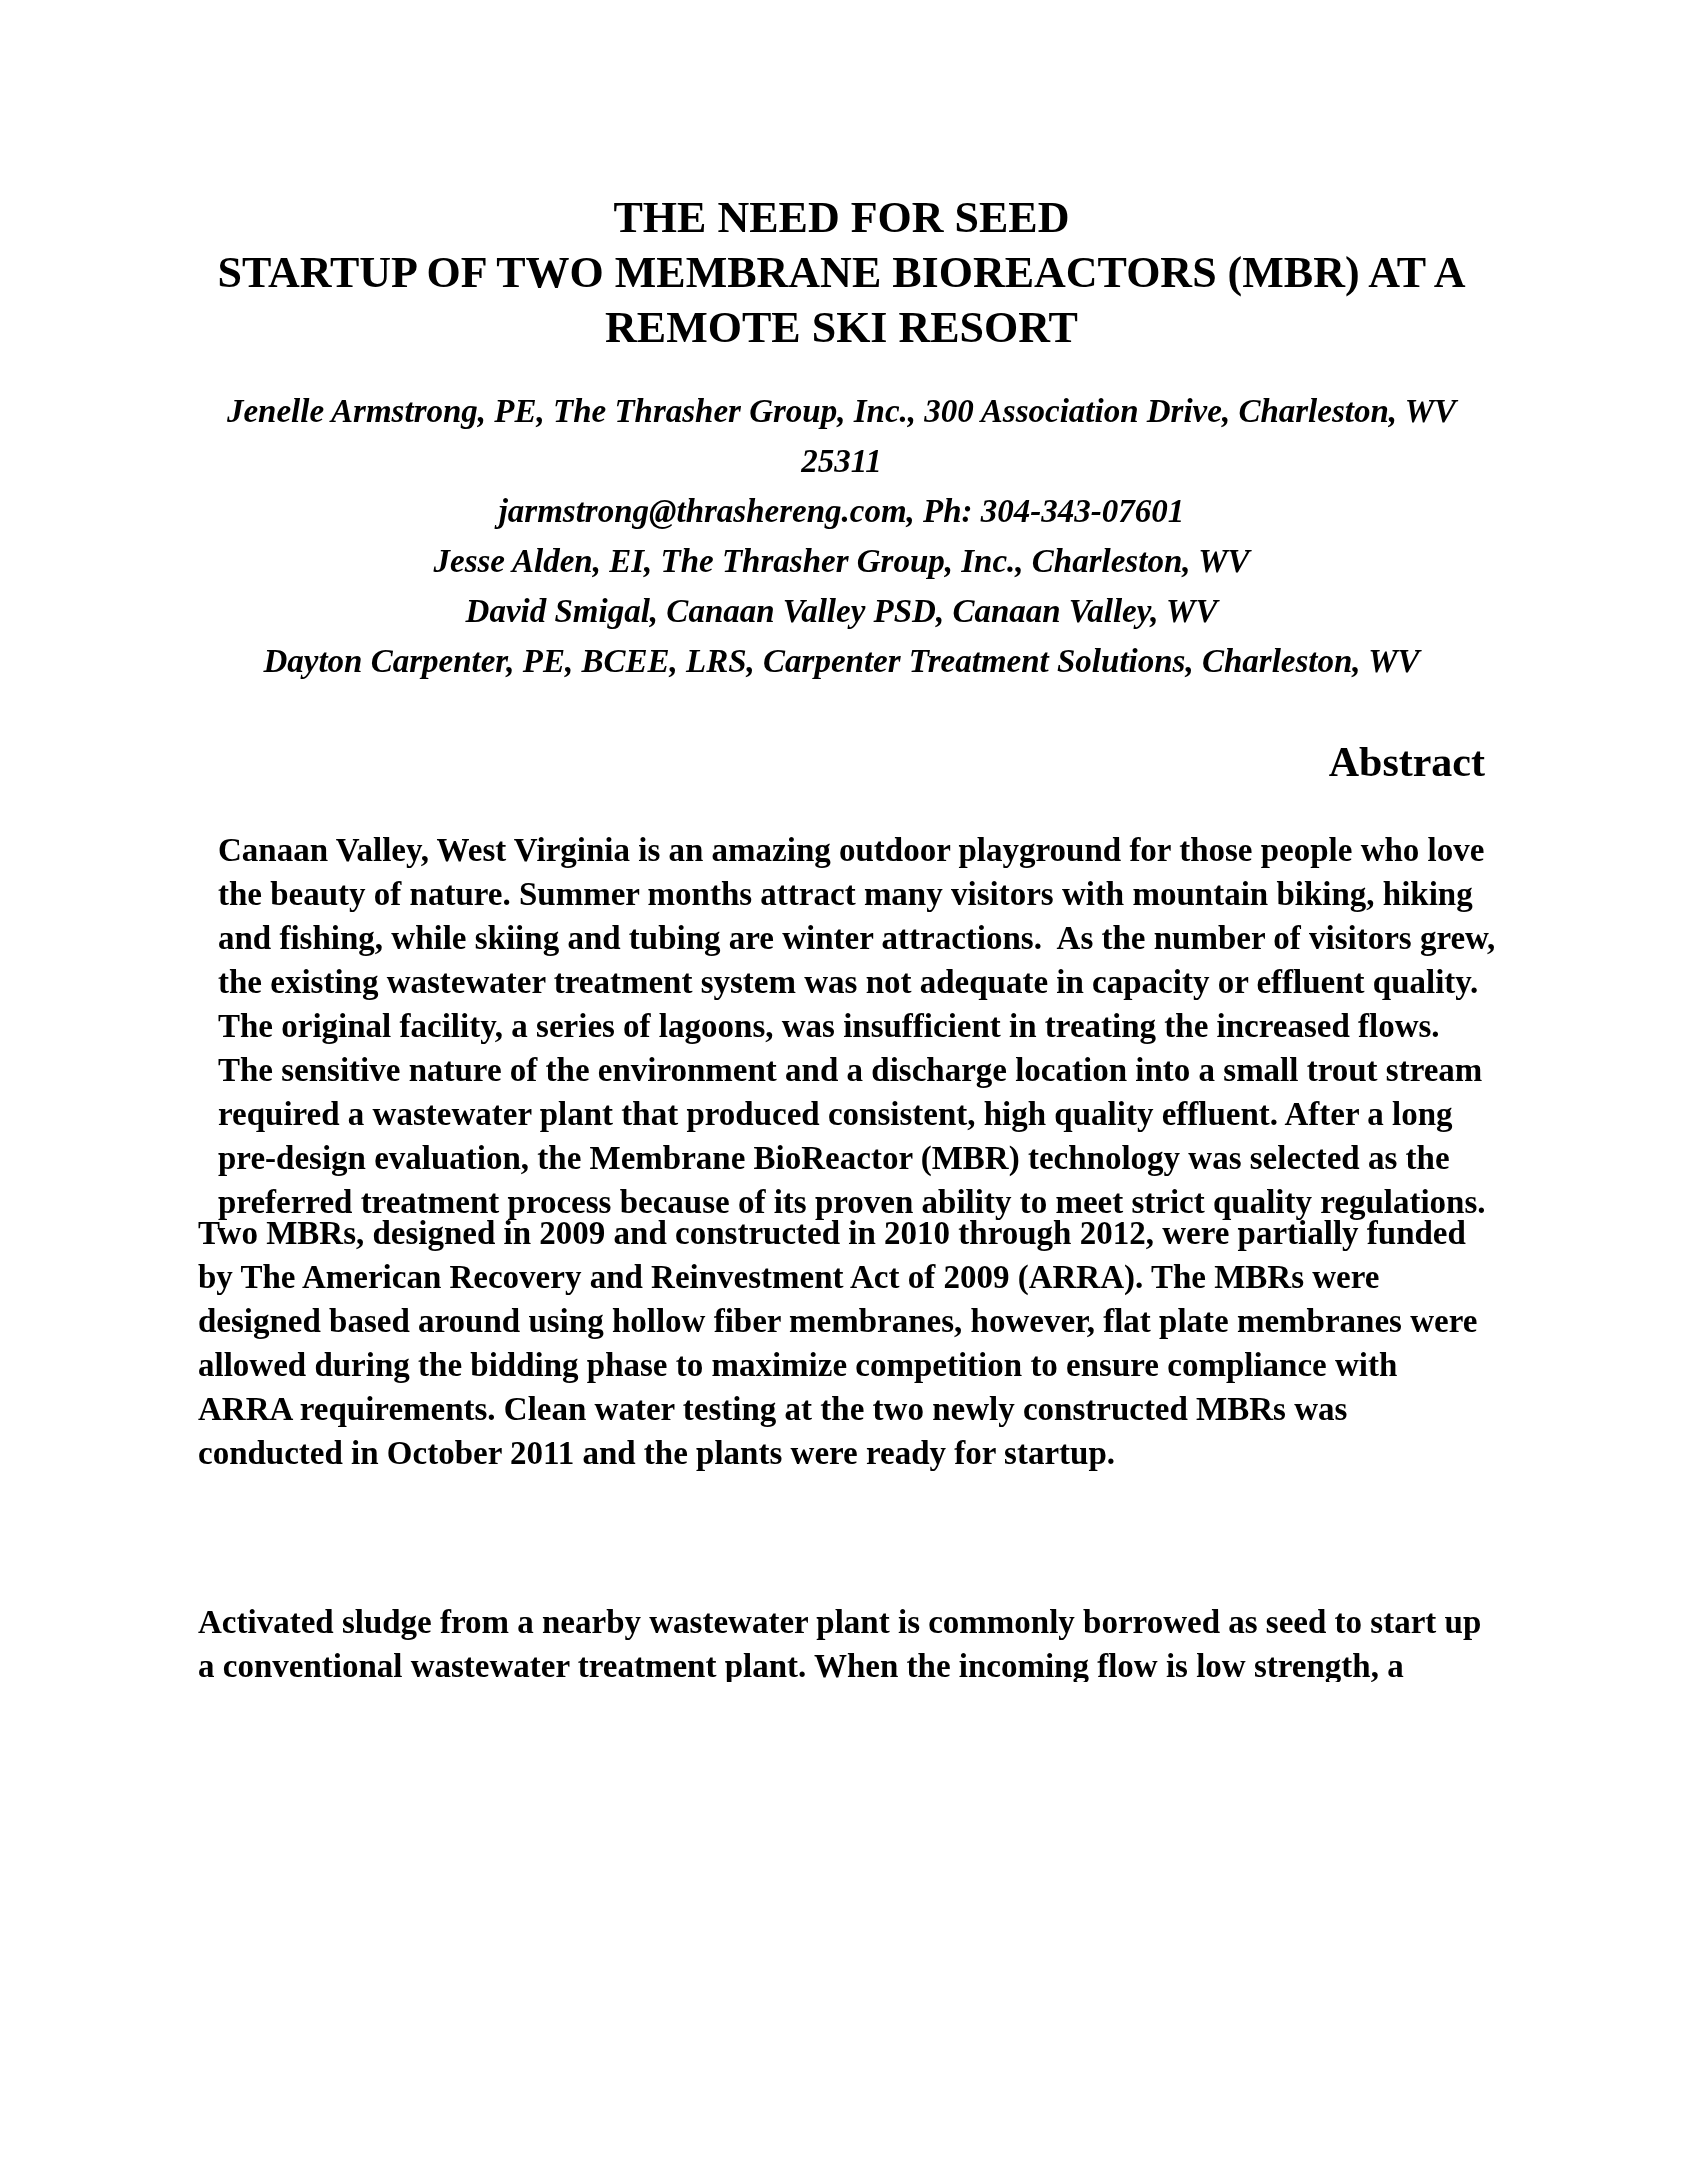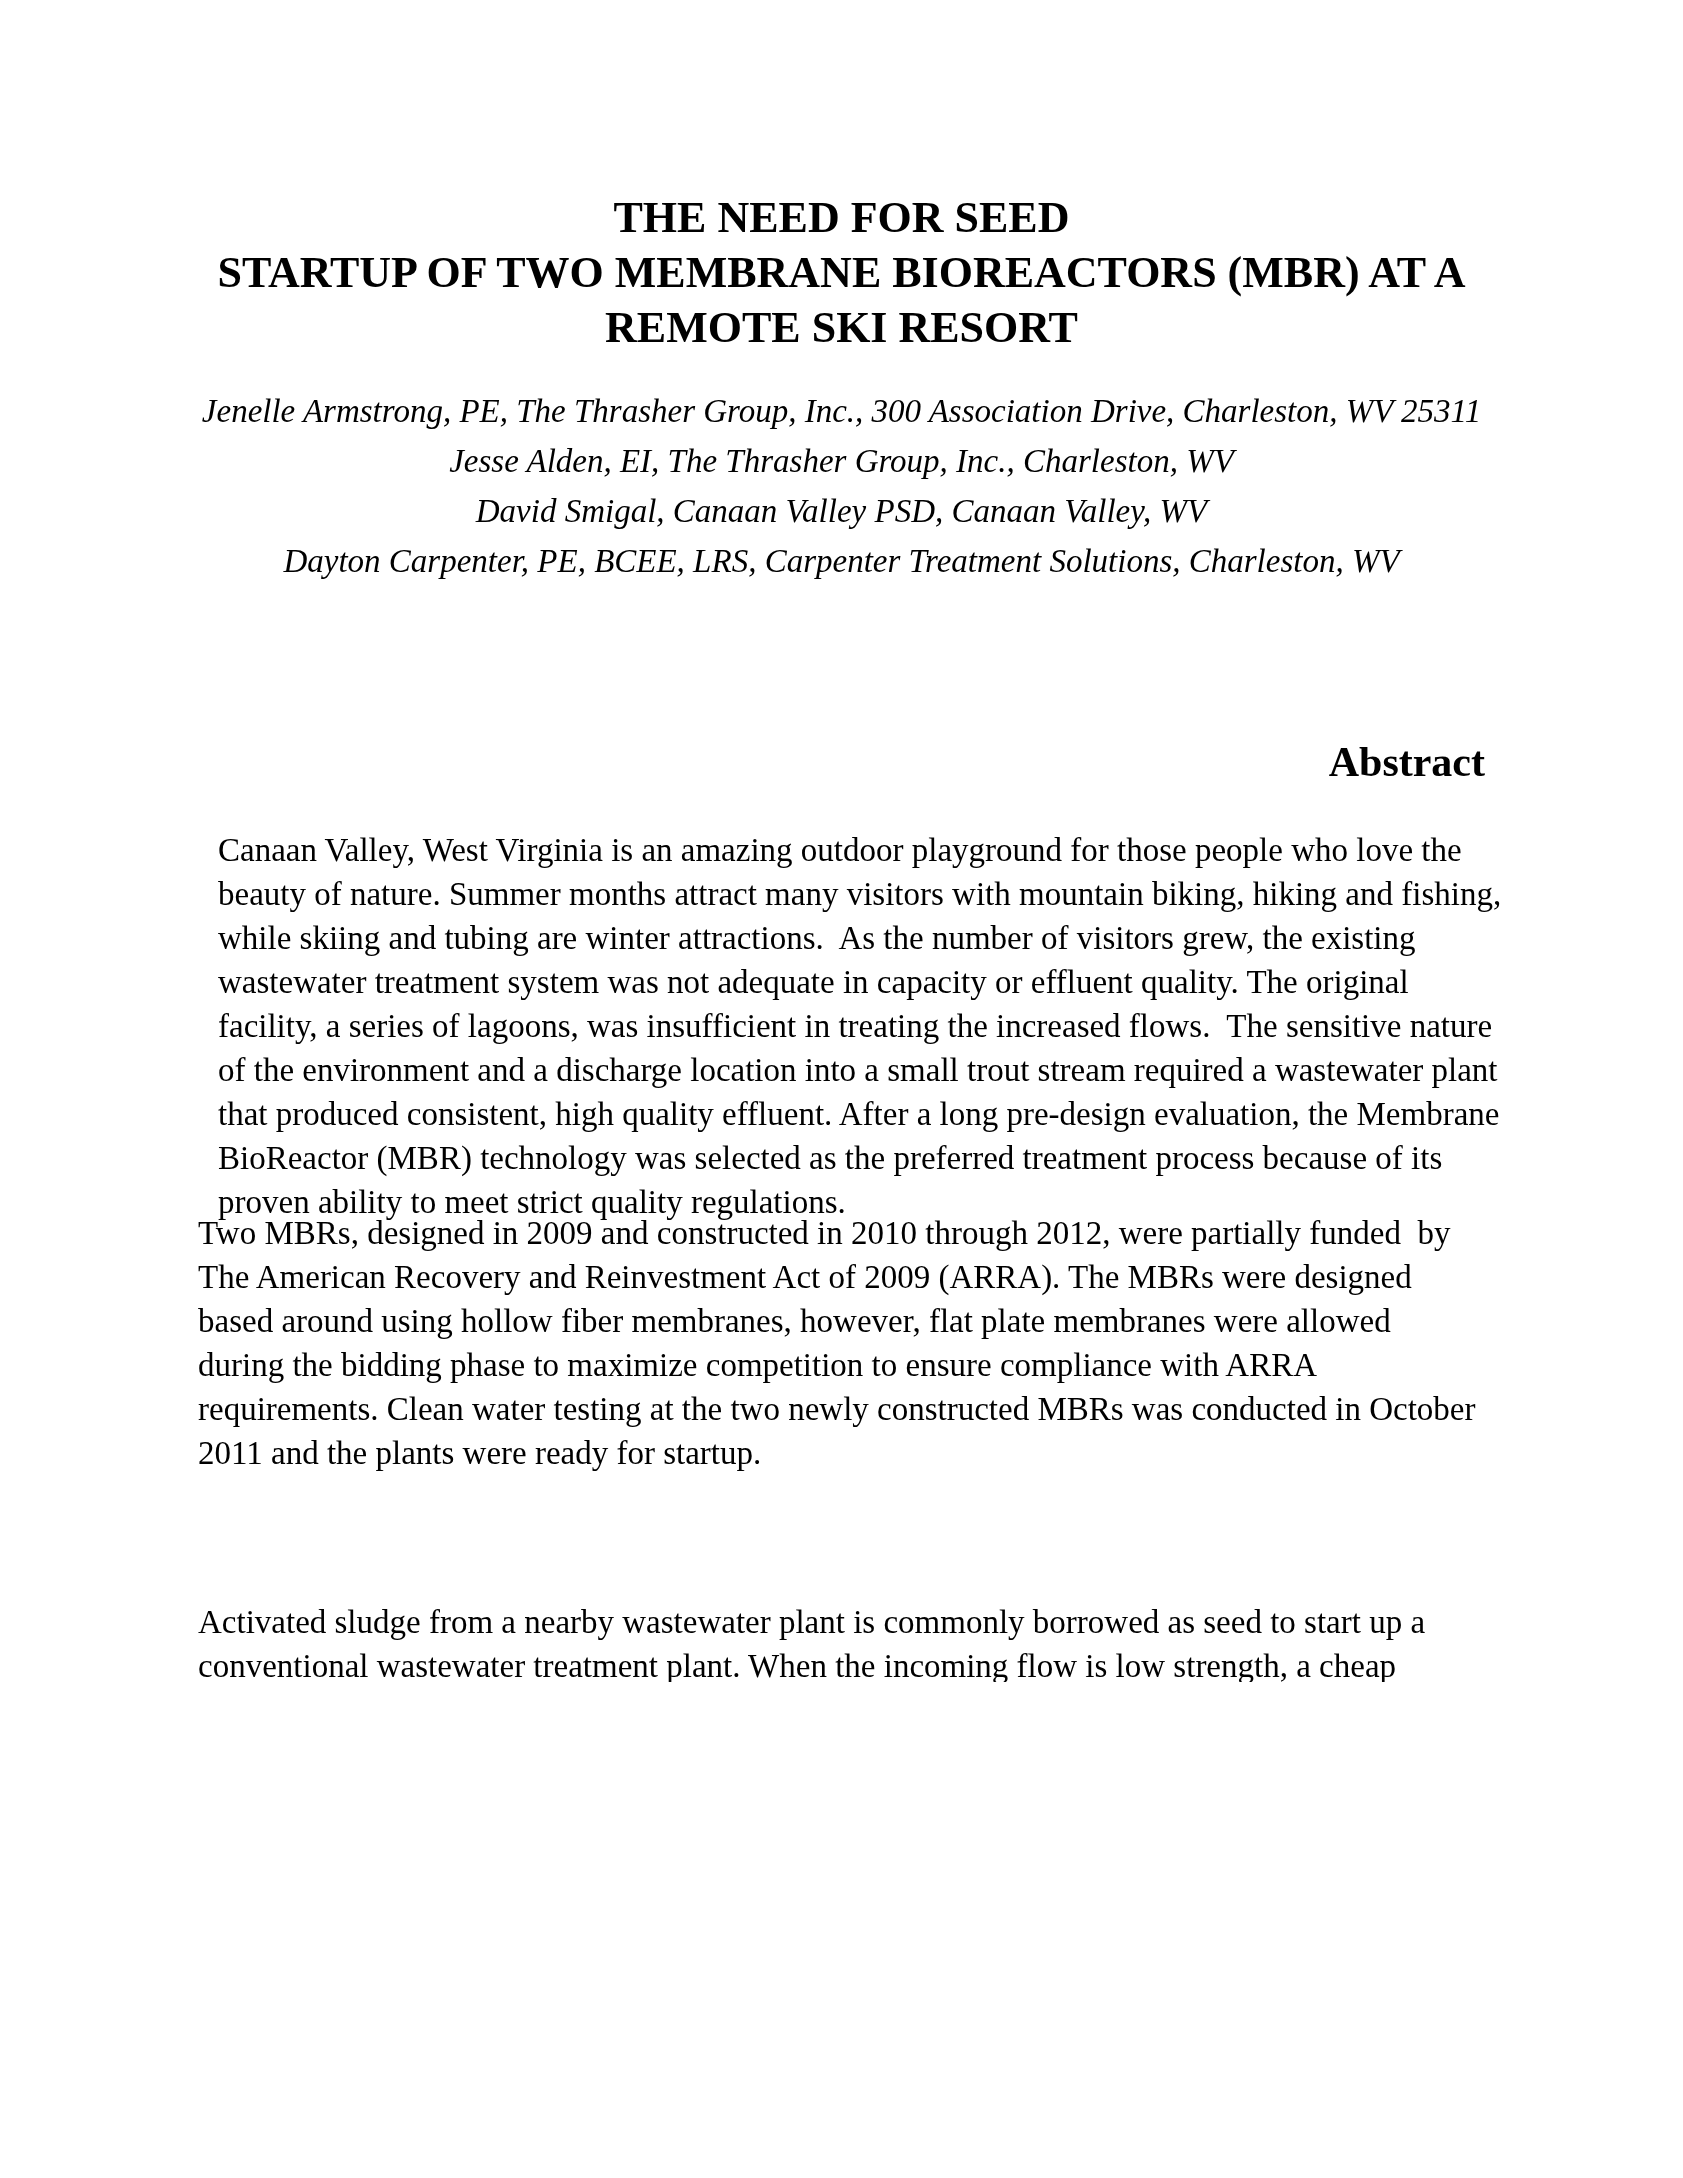--- a/index.html
+++ b/index.html
@@ -13,20 +13,21 @@
     height: 1682px;
     background: #ffffff;
     color: #000000;
     font-family: "Liberation Serif", "DejaVu Serif", serif;
     overflow: hidden;
   }
   .block {
     position: absolute;
     left: 198px;
     width: 1287px;
+    font-weight: bold;
   }
   .title {
     top: 190px;
     font-size: 44px;
     line-height: 55px;
     font-weight: bold;
     text-align: center;
   }
   .authors {
     top: 386px;
@@ -64,20 +65,21 @@
 <div class="page">
 
   <div class="block title">
     <div>THE NEED FOR SEED</div>
     <div>STARTUP OF TWO MEMBRANE BIOREACTORS (MBR) AT A</div>
     <div>REMOTE SKI RESORT</div>
   </div>
 
   <div class="block authors">
     <div>Jenelle Armstrong, PE, The Thrasher Group, Inc., 300 Association Drive, Charleston, WV 25311</div>
+    <div>jarmstrong@thrashereng.com, Ph: 304-343-07601</div>
     <div>Jesse Alden, EI, The Thrasher Group, Inc., Charleston, WV</div>
     <div>David Smigal, Canaan Valley PSD, Canaan Valley, WV</div>
     <div>Dayton Carpenter, PE, BCEE, LRS, Carpenter Treatment Solutions, Charleston, WV</div>
   </div>
 
   <div class="block section-heading">Abstract</div>
 
   <div class="block para para-1">Canaan Valley, West Virginia is an amazing outdoor playground for those people who love the beauty of nature. Summer months attract many visitors with mountain biking, hiking and fishing, while skiing and tubing are winter attractions.  As the number of visitors grew, the existing wastewater treatment system was not adequate in capacity or effluent quality. The original facility, a series of lagoons, was insufficient in treating the increased flows.  The sensitive nature of the environment and a discharge location into a small trout stream required a wastewater plant that produced consistent, high quality effluent. After a long pre-design evaluation, the Membrane BioReactor (MBR) technology was selected as the preferred treatment process because of its proven ability to meet strict quality regulations.</div>
 
   <div class="block para para-2">Two MBRs, designed in 2009 and constructed in 2010 through 2012, were partially funded  by The American Recovery and Reinvestment Act of 2009 (ARRA). The MBRs were designed based around using hollow fiber membranes, however, flat plate membranes were allowed during the bidding phase to maximize competition to ensure compliance with ARRA requirements. Clean water testing at the two newly constructed MBRs was conducted in October 2011 and the plants were ready for startup.</div>

